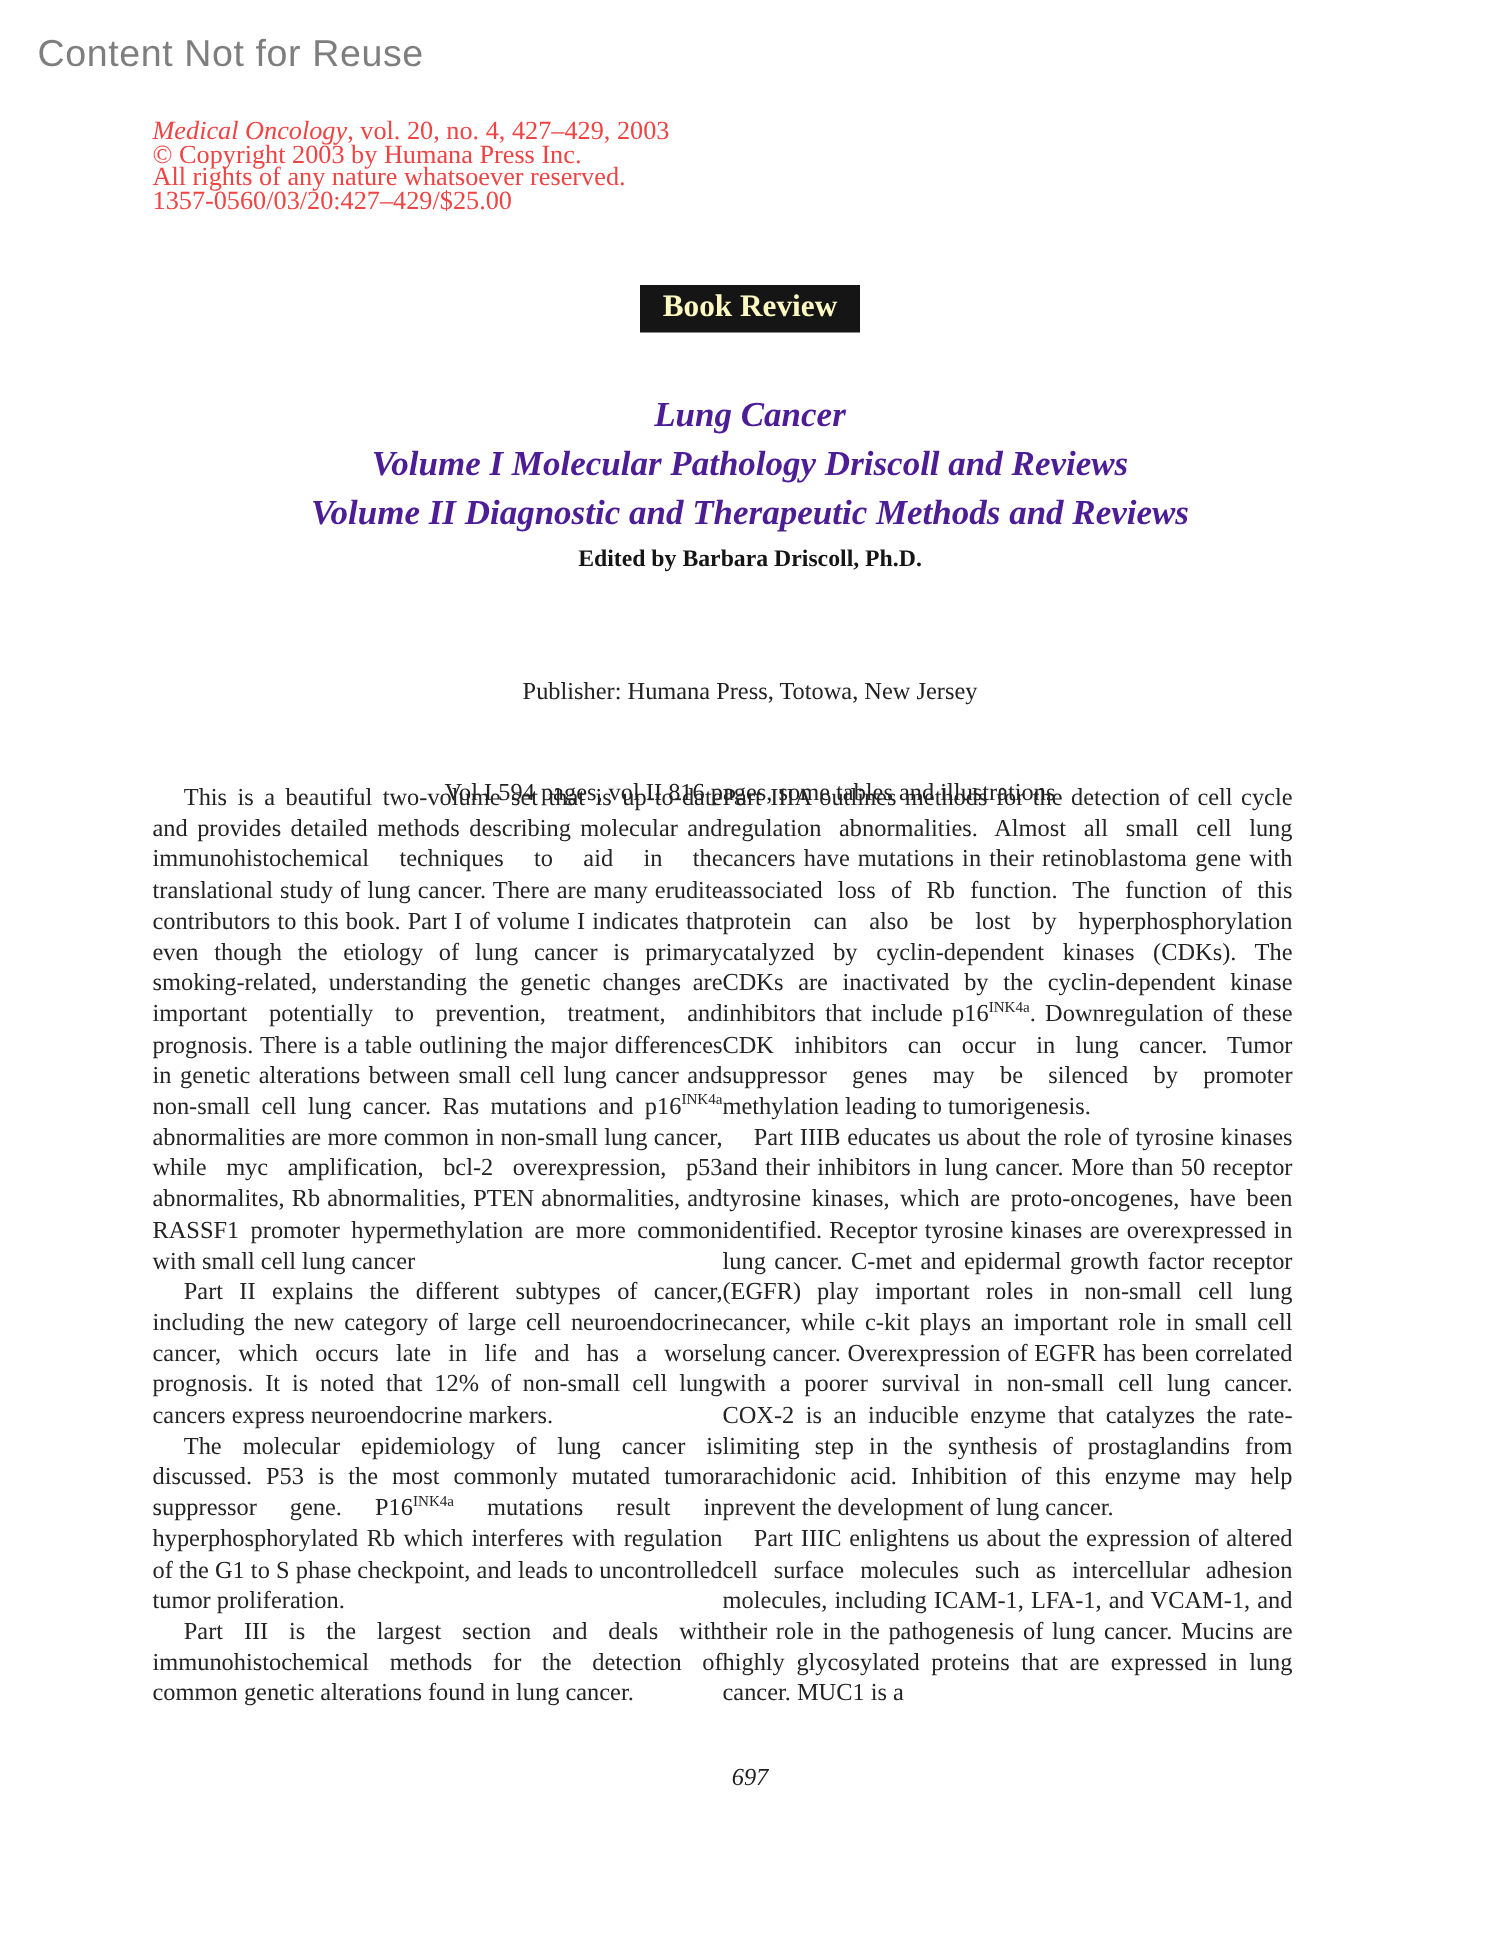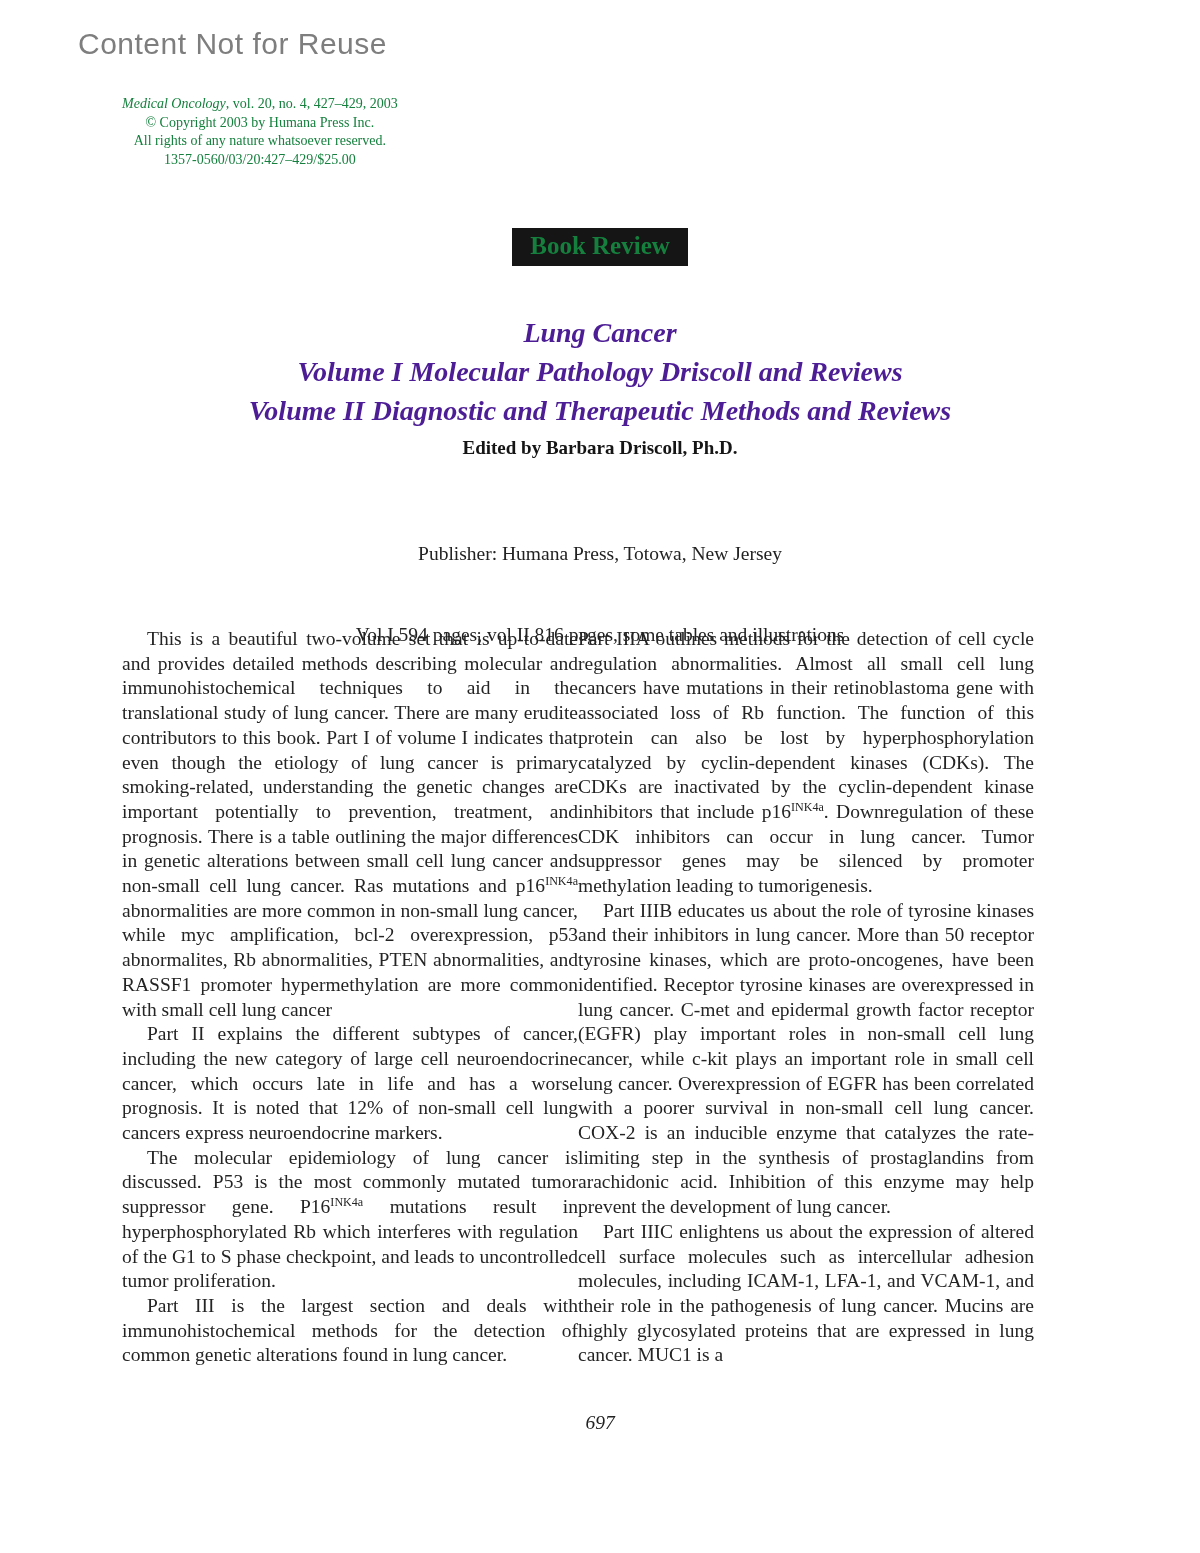--- a/index.html
+++ b/index.html
@@ -13,42 +13,40 @@
     overflow: hidden;
   }
   .watermark {
     position: absolute;
     left: 30px;
     top: 27px;
     font-family: "Liberation Sans", sans-serif;
     font-size: 30px;
     letter-spacing: 0.5px;
     color: #7e7e7e;
-    margin-left: 48px;
   }
   .journal-info {
     position: absolute;
     left: 122px;
     top: 95px;
-    font-size: 14px;
+    font-size: 21px;
     line-height: 18.6px;
-    color: #15803d;
-    text-align: center;
+    color: #ef4444;
   }
   .badge-row {
     position: absolute;
     top: 228px;
     left: 0;
     width: 100%;
     text-align: center;
   }
   .badge {
     display: inline-block;
     background: #151515;
-    color: #15803d;
+    color: #fef9c3;
     font-weight: bold;
     font-size: 25px;
     padding: 4px 18px 6px 18px;
   }
   .titles {
     position: absolute;
     top: 313px;
     left: 0;
     width: 100%;
     text-align: center;

